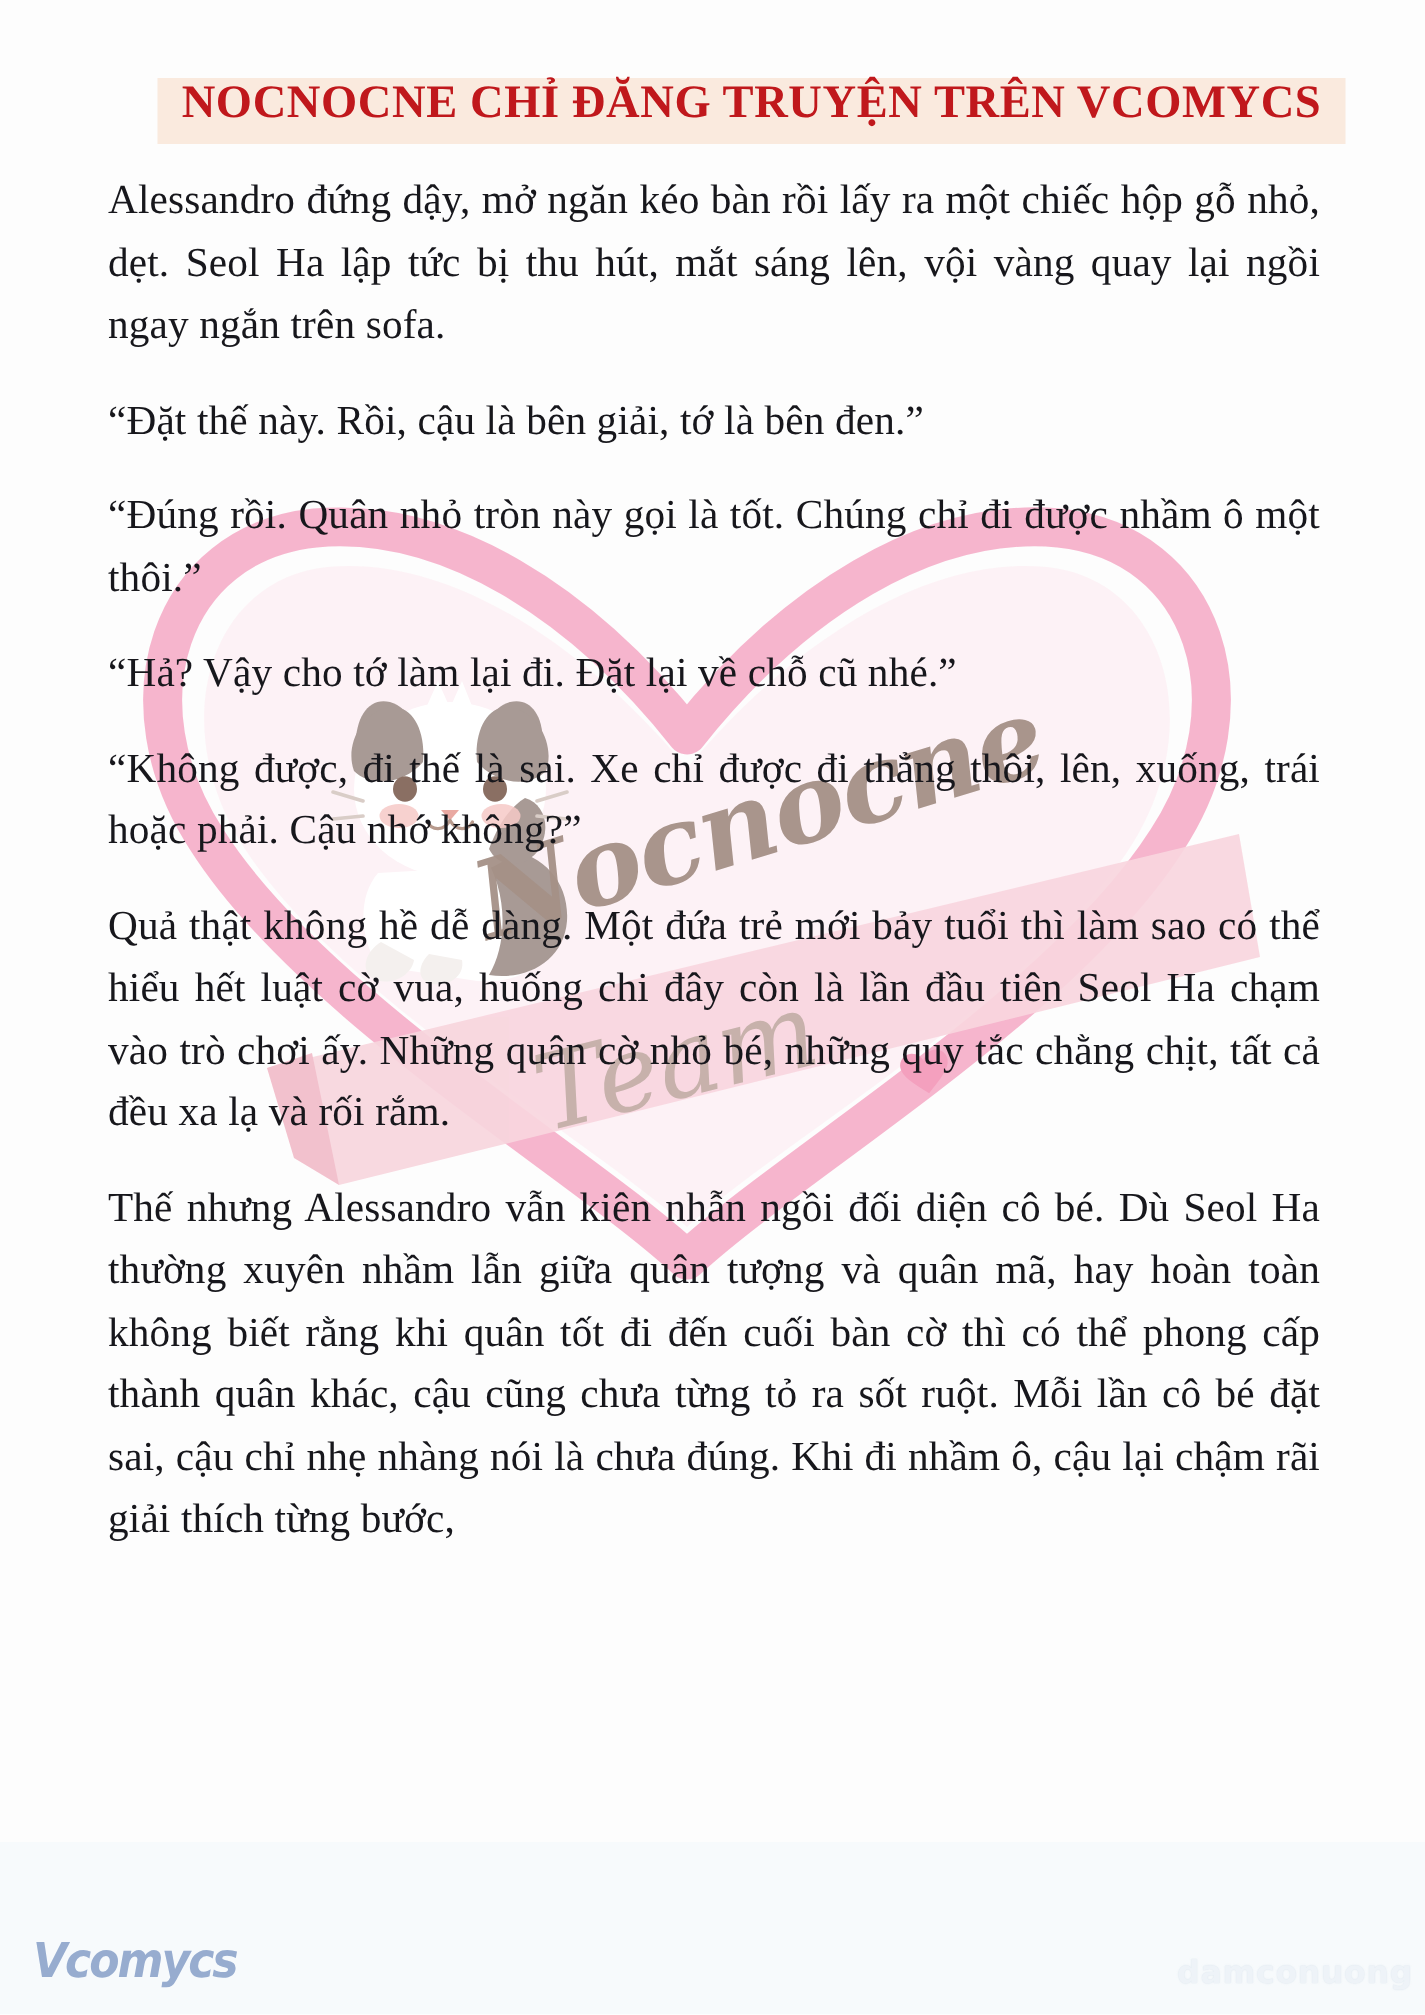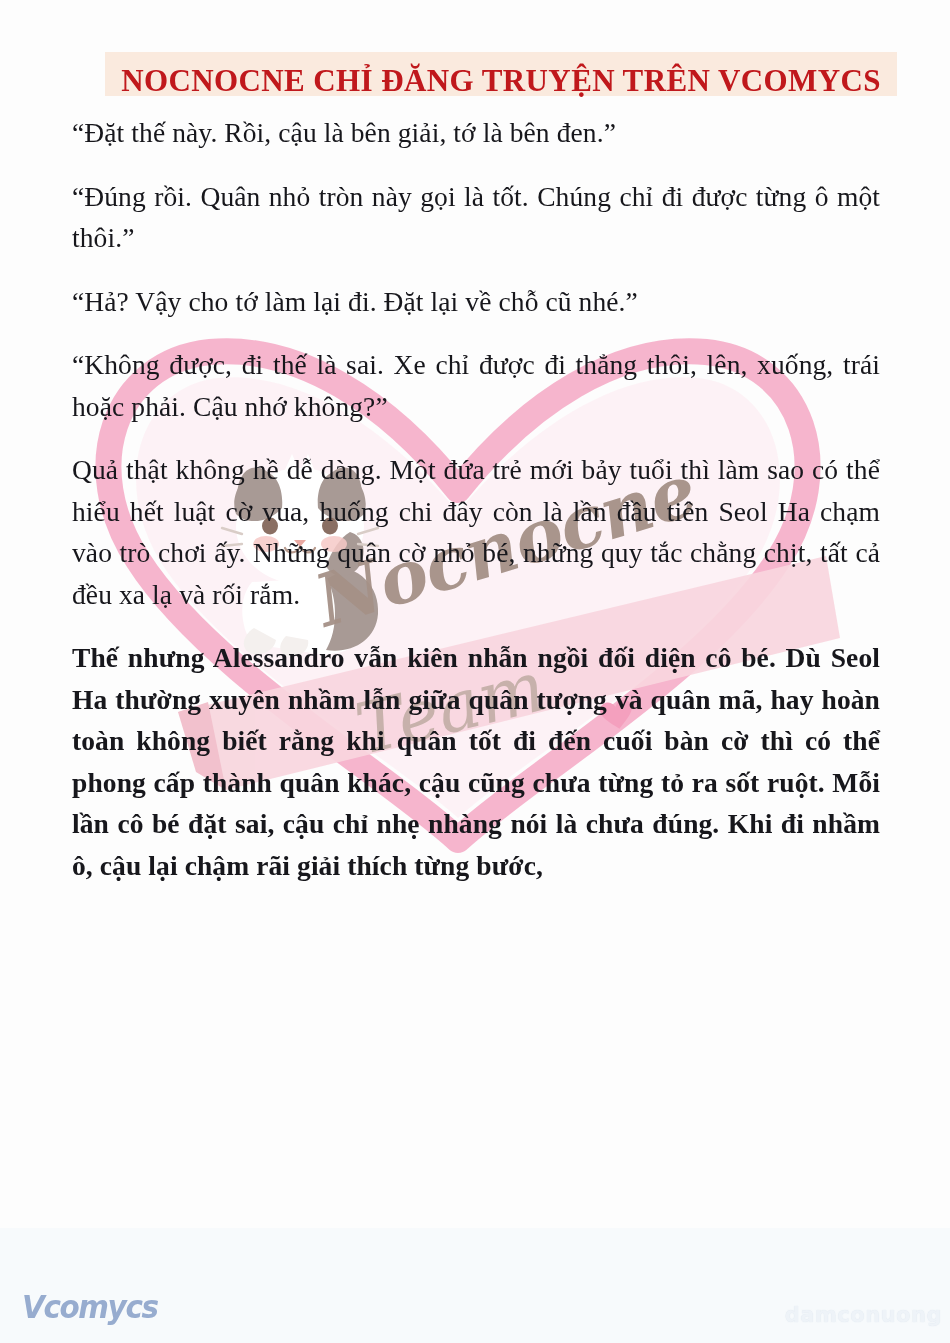--- a/index.html
+++ b/index.html
@@ -96,21 +96,21 @@
   
   .title-band {
     position: absolute;
     left: 105px;
     top: 52px;
     width: 792px;
     height: 44px;
     background: #faeade;
     z-index: 3;
     display: flex;
-    align-items: flex-end;
+    align-items: flex-start;
     justify-content: center;
   }
   .title-text {
     font-family: "Liberation Serif", "DejaVu Serif", serif;
     font-weight: 700;
     font-size: 31px;
     line-height: 1;
     color: #c0181c;
     letter-spacing: .4px;
     white-space: nowrap;
@@ -128,21 +128,20 @@
     font-family: "Liberation Serif", "DejaVu Serif", serif;
     font-size: 27.5px;
     line-height: 41.5px;
     color: #17171c;
     text-align: justify;
     margin: 0 0 22px 0;
     letter-spacing: .1px;
   }
   .para.last {
     margin-bottom: 0;
-    font-weight: bold;
   }
 
   
   .bottom-bar {
     position: absolute;
     left: 0;
     top: 1228px;
     width: 950px;
     height: 115px;
     background: #f7fafc;
@@ -244,22 +243,23 @@
     <svg class="wm-heart-small" viewBox="0 0 34 30">
       <path d="M17 29 C 8 21, 1 15, 1 9 C 1 4, 5 1, 9 1 C 13 1, 16 4, 17 7 C 18 4, 21 1, 25 1 C 29 1, 33 4, 33 9 C 33 15, 26 21, 17 29 Z" fill="#f4a0be"></path>
     </svg>
   </div>
 
   <div class="title-band">
     <span class="title-text">NOCNOCNE CHỈ ĐĂNG TRUYỆN TRÊN VCOMYCS</span>
   </div>
 
   <div class="content">
+    <p class="para">Alessandro đứng dậy, mở ngăn kéo bàn rồi lấy ra một chiếc hộp gỗ nhỏ, dẹt. Seol Ha lập tức bị thu hút, mắt sáng lên, vội vàng quay lại ngồi ngay ngắn trên sofa.</p>
     <p class="para">“Đặt thế này. Rồi, cậu là bên giải, tớ là bên đen.”</p>
-    <p class="para">“Đúng rồi. Quân nhỏ tròn này gọi là tốt. Chúng chỉ đi được từng ô một thôi.”</p>
+    <p class="para">“Đúng rồi. Quân nhỏ tròn này gọi là tốt. Chúng chỉ đi được nhầm ô một thôi.”</p>
     <p class="para">“Hả? Vậy cho tớ làm lại đi. Đặt lại về chỗ cũ nhé.”</p>
     <p class="para">“Không được, đi thế là sai. Xe chỉ được đi thẳng thôi, lên, xuống, trái hoặc phải. Cậu nhớ không?”</p>
     <p class="para">Quả thật không hề dễ dàng. Một đứa trẻ mới bảy tuổi thì làm sao có thể hiểu hết luật cờ vua, huống chi đây còn là lần đầu tiên Seol Ha chạm vào trò chơi ấy. Những quân cờ nhỏ bé, những quy tắc chằng chịt, tất cả đều xa lạ và rối rắm.</p>
     <p class="para last">Thế nhưng Alessandro vẫn kiên nhẫn ngồi đối diện cô bé. Dù Seol Ha thường xuyên nhầm lẫn giữa quân tượng và quân mã, hay hoàn toàn không biết rằng khi quân tốt đi đến cuối bàn cờ thì có thể phong cấp thành quân khác, cậu cũng chưa từng tỏ ra sốt ruột. Mỗi lần cô bé đặt sai, cậu chỉ nhẹ nhàng nói là chưa đúng. Khi đi nhầm ô, cậu lại chậm rãi giải thích từng bước,</p>
   </div>
 
   <div class="bottom-bar"></div>
   <div class="vcomycs-logo">Vcomycs</div>
   <div class="damconuong">damconuong</div>
 

